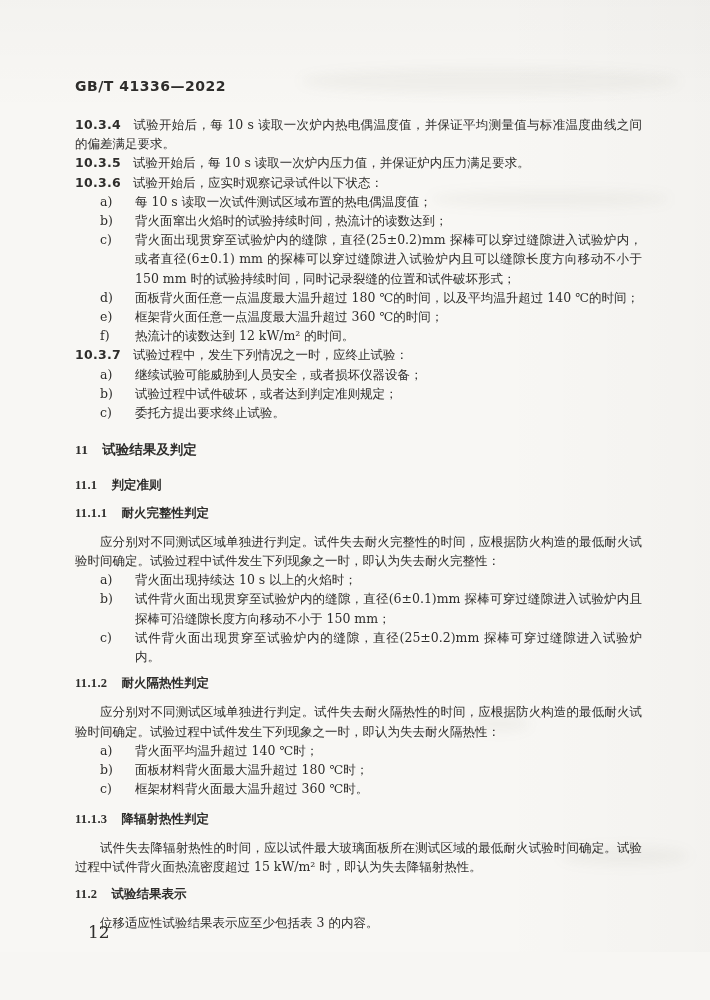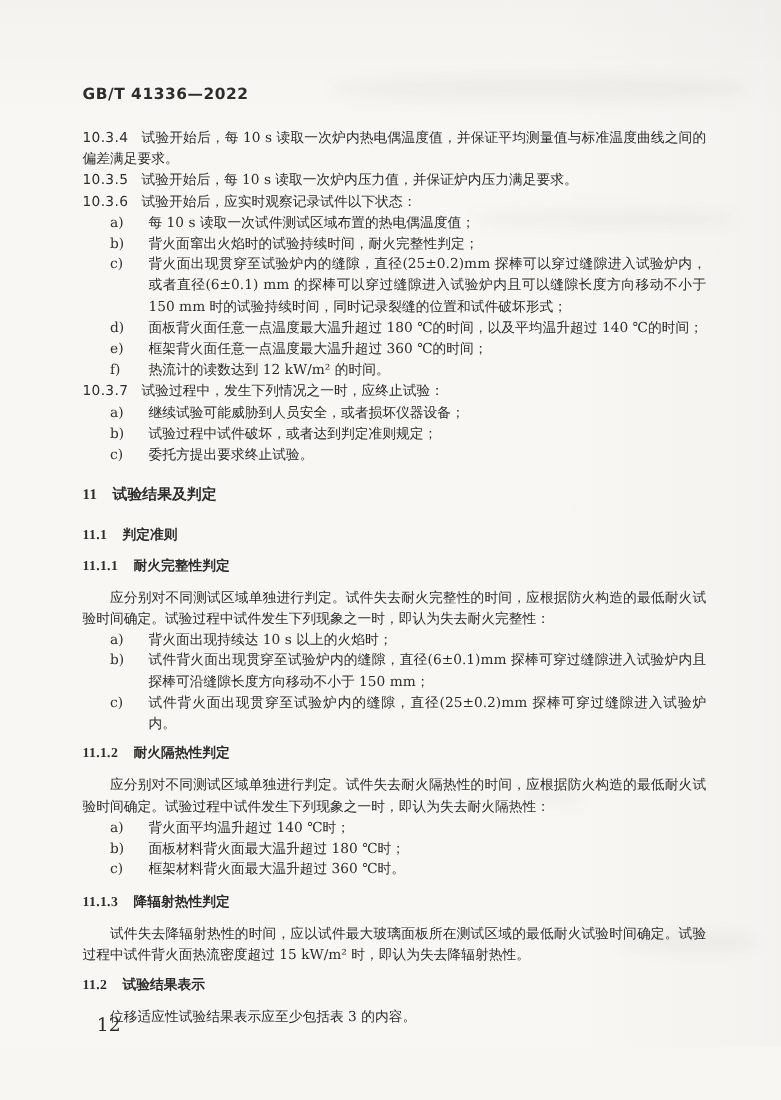--- a/index.html
+++ b/index.html
@@ -33,21 +33,21 @@
   .std-header {
     font-family:"DejaVu Sans","Liberation Sans",sans-serif;
     font-weight:bold;
     font-size:14px;
     letter-spacing:0.5px;
     margin-bottom:21px;
   }
   p.block, .item { font-size:12.5px; line-height:19.2px; text-align:justify; }
   .clause-num {
     font-family:"DejaVu Sans","Liberation Sans",sans-serif;
-    font-weight:normal;
+    font-weight:bold;
     margin-right:12px;
     letter-spacing:0.3px;
   }
   .item { position:relative; padding-left:60px; }
   .item-label { position:absolute; left:25px; }
   .para { text-indent:2em; margin-top:9px; margin-bottom:0; }
 
   .h1, .h2, .h3 {
     font-family:"DejaVu Sans","Liberation Sans",sans-serif;
     font-weight:bold;
@@ -78,21 +78,21 @@
 
     <div class="std-header">GB/T 41336—2022</div>
 
     <p class="block"><span class="clause-num">10.3.4</span><span>试验开始后，每 10 s 读取一次炉内热电偶温度值，并保证平均测量值与标准温度曲线之间的偏差满足要求。</span></p>
 
     <p class="block"><span class="clause-num">10.3.5</span><span>试验开始后，每 10 s 读取一次炉内压力值，并保证炉内压力满足要求。</span></p>
 
     <p class="block"><span class="clause-num">10.3.6</span><span>试验开始后，应实时观察记录试件以下状态：</span></p>
 
     <div class="item"><span class="item-label">a)</span><span>每 10 s 读取一次试件测试区域布置的热电偶温度值；</span></div>
-    <div class="item"><span class="item-label">b)</span><span>背火面窜出火焰时的试验持续时间，耐火完整性判定；</span></div>
+    <div class="item"><span class="item-label">b)</span><span>背火面窜出火焰时的试验持续时间，热流计的读数达到；</span></div>
     <div class="item"><span class="item-label">c)</span><span>背火面出现贯穿至试验炉内的缝隙，直径(25±0.2)mm 探棒可以穿过缝隙进入试验炉内，或者直径(6±0.1) mm 的探棒可以穿过缝隙进入试验炉内且可以缝隙长度方向移动不小于 150 mm 时的试验持续时间，同时记录裂缝的位置和试件破坏形式；</span></div>
     <div class="item"><span class="item-label">d)</span><span>面板背火面任意一点温度最大温升超过 180 ℃的时间，以及平均温升超过 140 ℃的时间；</span></div>
     <div class="item"><span class="item-label">e)</span><span>框架背火面任意一点温度最大温升超过 360 ℃的时间；</span></div>
     <div class="item"><span class="item-label">f)</span><span>热流计的读数达到 12 kW/m² 的时间。</span></div>
 
     <p class="block"><span class="clause-num">10.3.7</span><span>试验过程中，发生下列情况之一时，应终止试验：</span></p>
 
     <div class="item"><span class="item-label">a)</span><span>继续试验可能威胁到人员安全，或者损坏仪器设备；</span></div>
     <div class="item"><span class="item-label">b)</span><span>试验过程中试件破坏，或者达到判定准则规定；</span></div>
     <div class="item"><span class="item-label">c)</span><span>委托方提出要求终止试验。</span></div>

